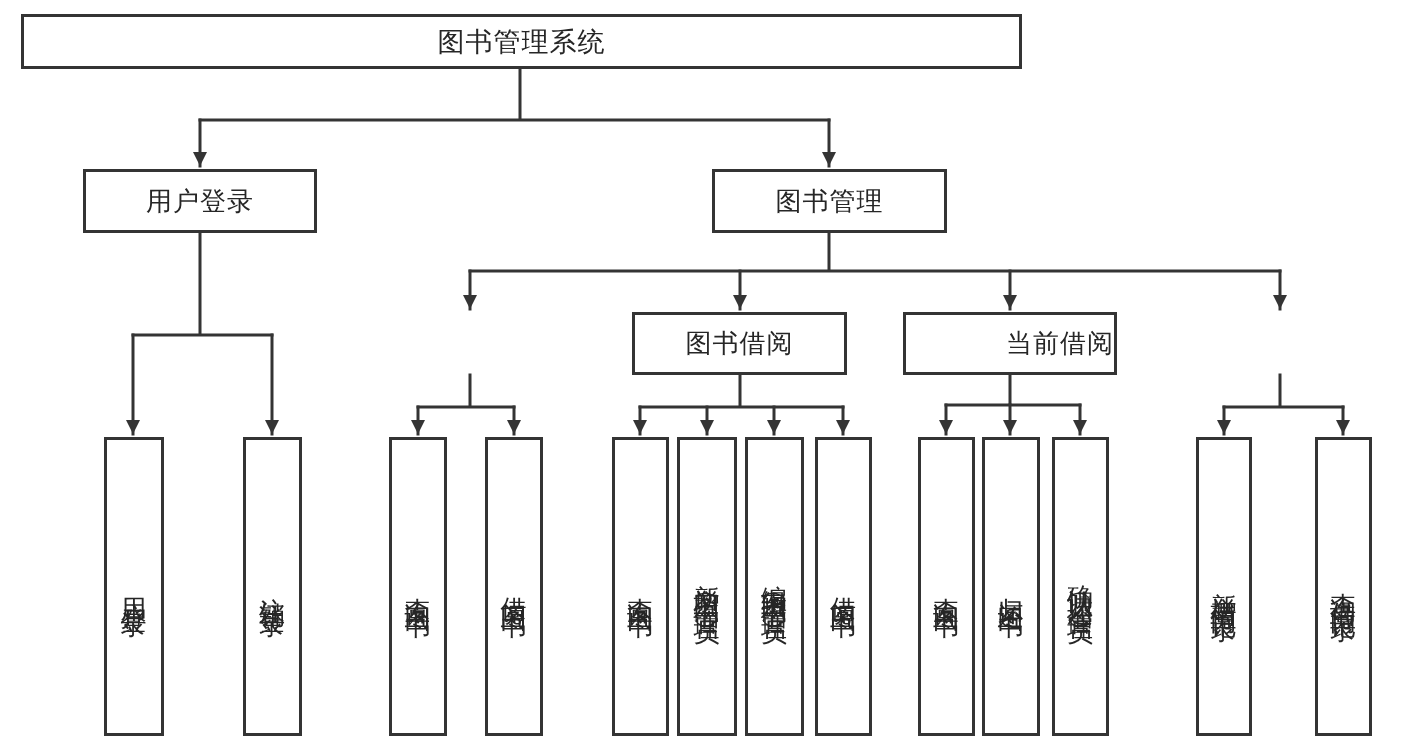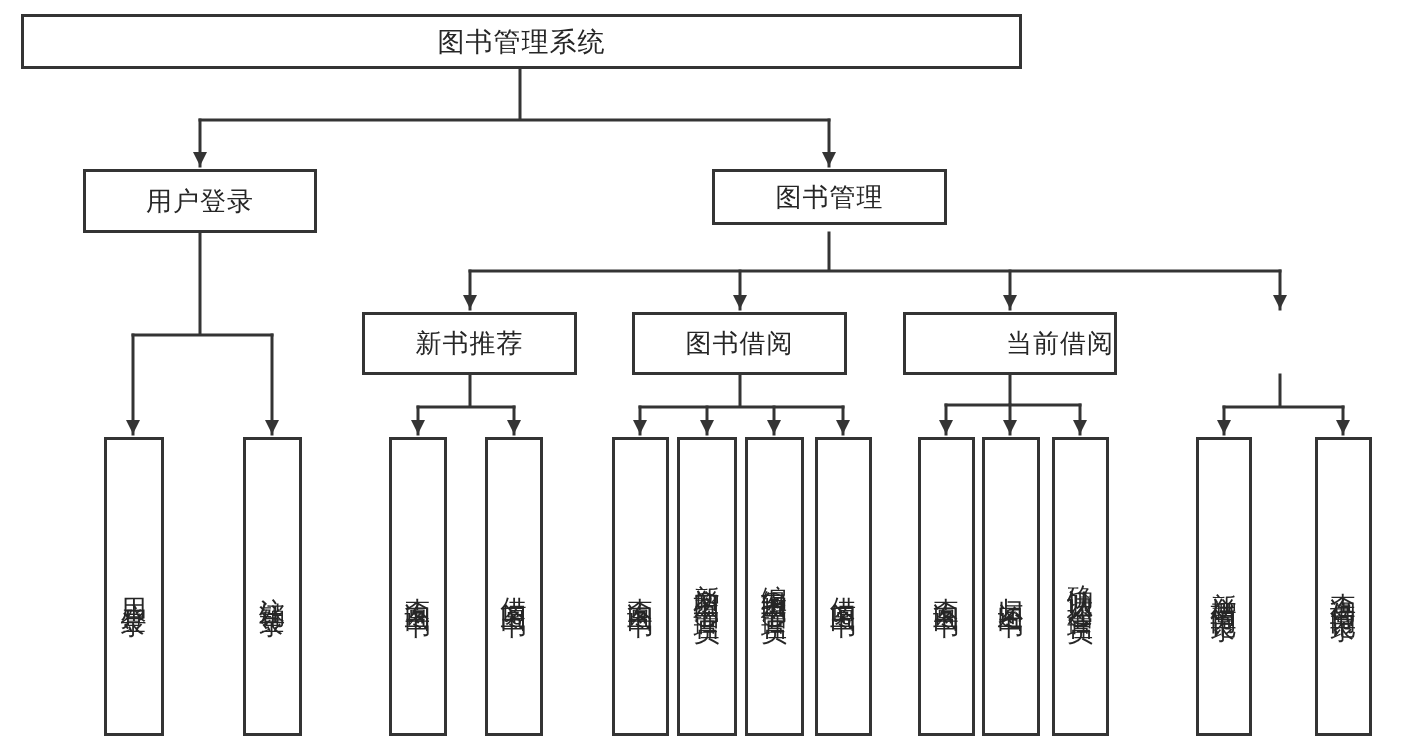--- a/index.html
+++ b/index.html
@@ -46,21 +46,21 @@
     writing-mode: vertical-rl;
     text-orientation: mixed;
     font-size: 26px;
     letter-spacing: 5px;
     line-height: 1;
     white-space: nowrap;
   }
   
   .n-root          { left: 21px;   top: 14px;  width: 1001px; height: 55px; }
   .n-user-login    { left: 83px;   top: 169px; width: 234px;  height: 64px; }
-  .n-book-mgmt     { left: 712px;  top: 169px; width: 235px;  height: 56px; }
+  .n-book-mgmt     { left: 712px;  top: 169px; width: 235px;  height: 64px; }
   .n-new-books     { left: 362px;  top: 312px; width: 215px;  height: 63px; }
   .n-book-borrow   { left: 632px;  top: 312px; width: 215px;  height: 63px; }
   .n-current       { left: 903px;  top: 312px; width: 214px;  height: 63px; justify-content: flex-end; }
   .n-records       { left: 1172px; top: 312px; width: 215px;  height: 63px; }
   .v-login-1   { left: 104px;  width: 60px; }
   .v-login-2   { left: 243px;  width: 59px; }
   .v-rec-1     { left: 389px;  width: 58px; }
   .v-rec-2     { left: 485px;  width: 58px; }
   .v-bor-1     { left: 612px;  width: 57px; }
   .v-bor-2     { left: 677px;  width: 60px; }
@@ -134,23 +134,20 @@
     <span>图书管理系统</span>
   </div>
 
   <div class="node hbox n-user-login">
     <span>用户登录</span>
   </div>
   <div class="node hbox n-book-mgmt">
     <span>图书管理</span>
   </div>
 
-  <div class="node hbox n-new-books">
-    <span>新书推荐</span>
-  </div>
   <div class="node hbox n-book-borrow">
     <span>图书借阅</span>
   </div>
   <div class="node hbox n-current">
     <span>当前借阅</span>
   </div>
 
   <div class="node vbox v-login-1">
     <span class="vtext">用户登录</span>
   </div>

